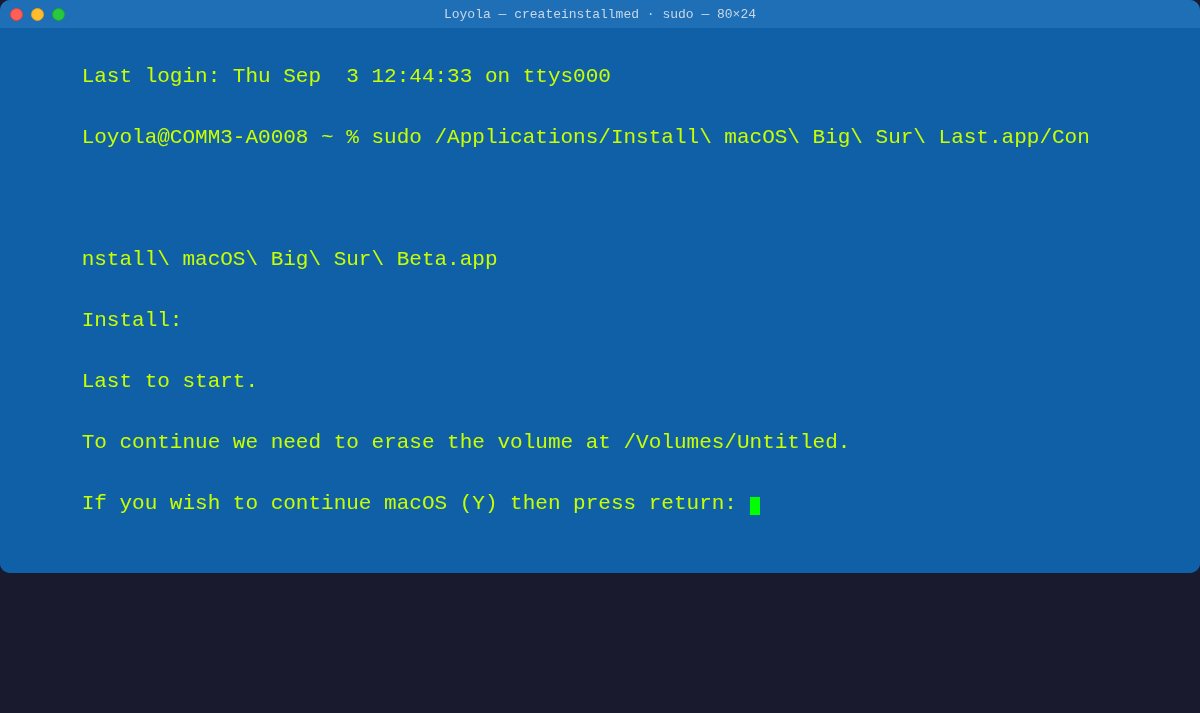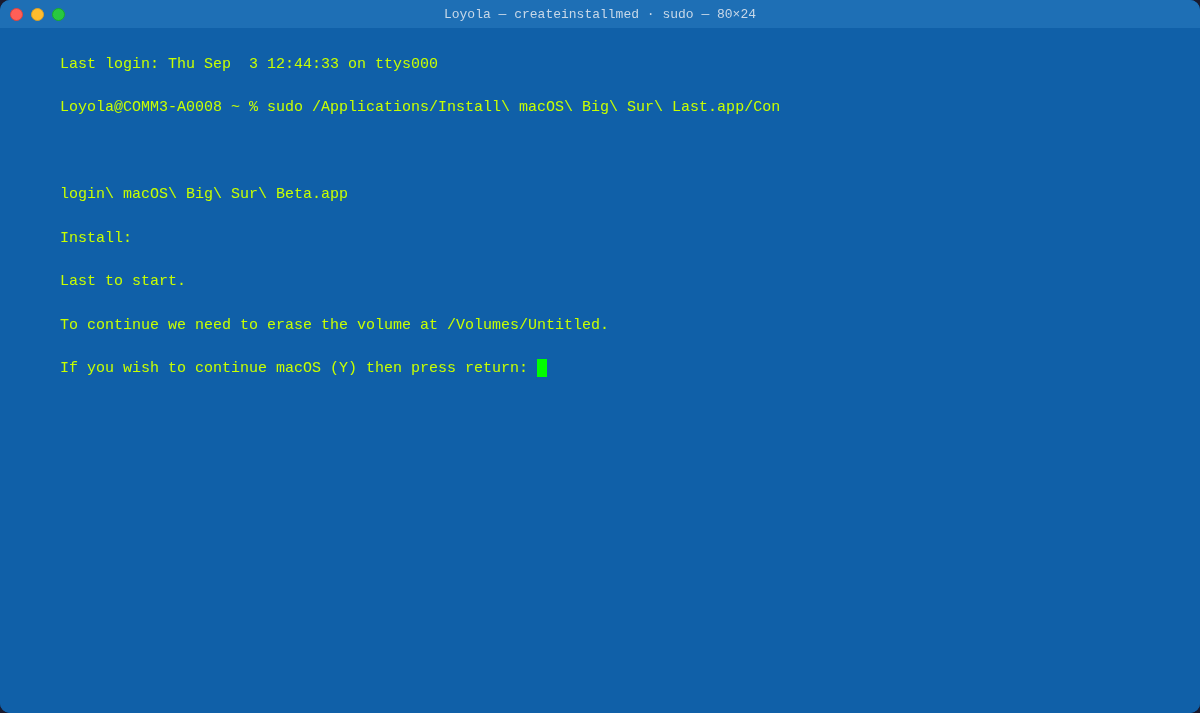--- a/index.html
+++ b/index.html
@@ -11,21 +11,21 @@
     body {
       width: 1200px;
       height: 713px;
       background: #1a1a2e;
       font-family: 'Menlo', 'Monaco', 'Courier New', monospace;
       overflow: hidden;
     }
 
     .window {
       width: 1200px;
-      height: 713px;
+      height: 573px;
       background: #1060a8;
       display: flex;
       flex-direction: column;
       border-radius: 10px;
       overflow: hidden;
     }
 
     .titlebar {
       height: 28px;
       background: #1e6fb5;
@@ -71,21 +71,21 @@
 
     .terminal-body {
       flex: 1;
       background: #1060a8;
       padding: 4px 6px;
       overflow: hidden;
     }
 
     .terminal-text {
       color: #c8ff00;
-      font-size: 15px;
+      font-size: 21px;
       line-height: 1.45;
       white-space: pre-wrap;
       word-break: break-all;
     }
 
     .cursor {
       display: inline-block;
       width: 10px;
       height: 18px;
       background: #00ff00;
@@ -106,20 +106,20 @@
     <div class="traffic-light close"></div>
     <div class="traffic-light minimize"></div>
     <div class="traffic-light maximize"></div>
     <span class="titlebar-title">Loyola — createinstallmed · sudo — 80×24</span>
   </div>
   <div class="terminal-body">
     <div class="terminal-text">
       <span>Last login: Thu Sep  3 12:44:33 on ttys000</span><br>
       <span>Loyola@COMM3-A0008 ~ % sudo /Applications/Install\ macOS\ Big\ Sur\ Last.app/Con</span><br>
       <br>
-      <span>login\ macOS\ Big\ Sur\ Beta.app</span><br>
+      <span>nstall\ macOS\ Big\ Sur\ Beta.app</span><br>
       <span>Install:</span><br>
       <span>Last to start.</span><br>
       <span>To continue we need to erase the volume at /Volumes/Untitled.</span><br>
       <span>If you wish to continue macOS (Y) then press return: </span><span class="cursor"></span>
     </div>
   </div>
 </div>
 
 </body></html>

